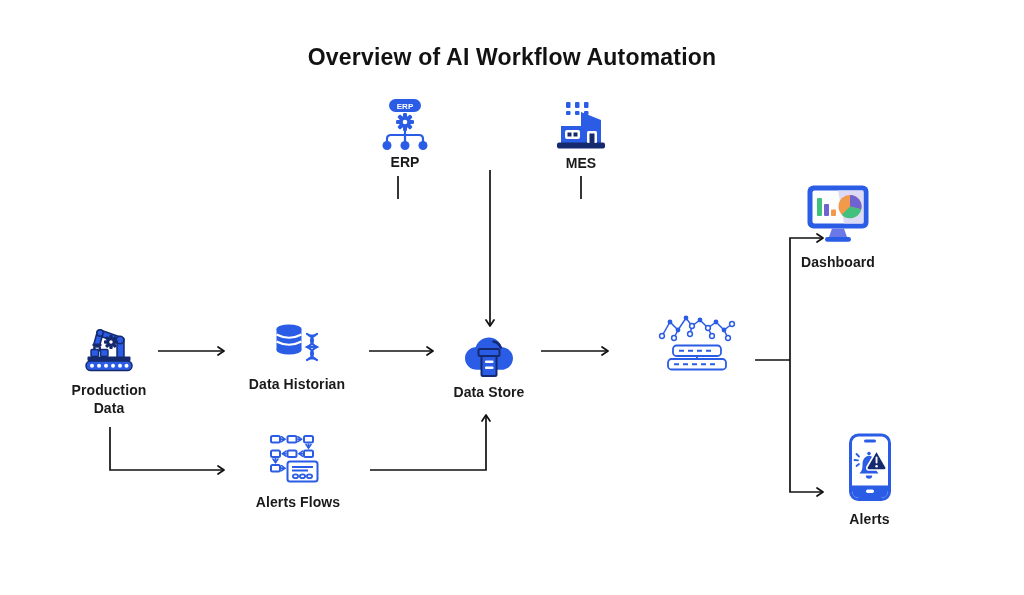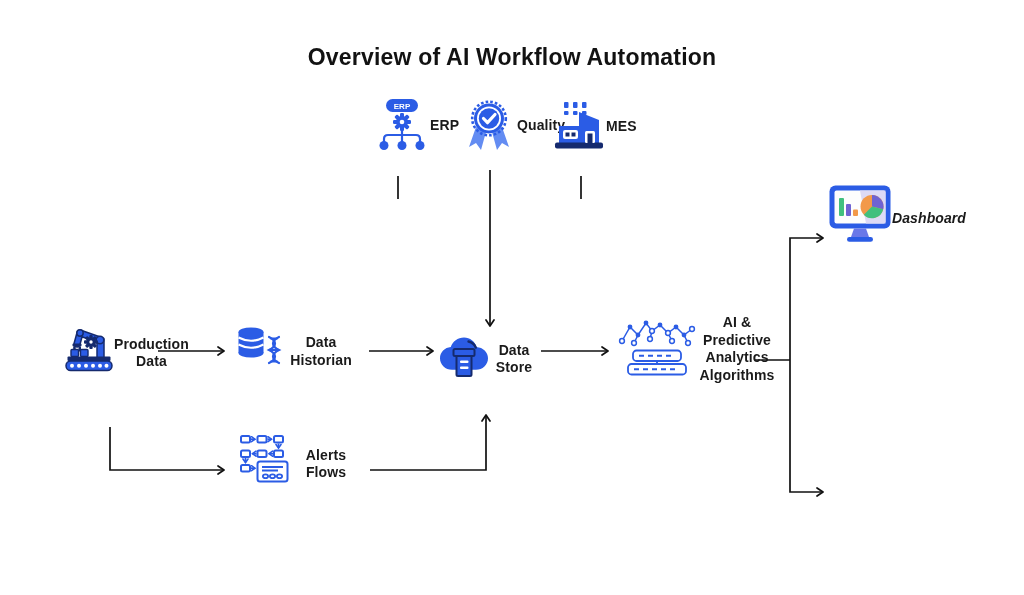--- a/index.html
+++ b/index.html
@@ -5,21 +5,21 @@
   html,body{margin:0;padding:0;background:#ffffff;}
   .canvas{
     position:relative;width:1024px;height:536px;background:#ffffff;
     overflow:hidden;font-family:"Liberation Sans",sans-serif;
   }
   .title{
     position:absolute;top:44px;left:0;width:100%;text-align:center;
     font-size:23px;font-weight:700;color:#121212;letter-spacing:.2px;
   }
   .node{
-    position:absolute;display:flex;flex-direction:row;align-items:center;
+    position:absolute;display:flex;flex-direction:column;align-items:center;
     text-align:center;
   }
   .node .label{
     font-size:14px;font-weight:700;color:#1a1a1a;line-height:1.25;letter-spacing:.1px;
   }
   .icon-wrap{display:block;line-height:0;}
   .connectors{position:absolute;left:0;top:0;pointer-events:none;}
   .conn{stroke:#111111;stroke-width:1.7;fill:none;}
   .mt2{margin-top:2px}.mt4{margin-top:4px}
   .mt8{margin-top:8px}.mt10{margin-top:10px}.mt12{margin-top:12px}
@@ -65,34 +65,20 @@
         <circle cx="10" cy="47.5" r="4.5" fill="#2b5ce5"></circle>
         <circle cx="28" cy="47.5" r="4.5" fill="#2b5ce5"></circle>
         <circle cx="46" cy="47.5" r="4.5" fill="#2b5ce5"></circle>
         <rect x="12" y="1" width="32" height="13" rx="6.5" fill="#2b5ce5"></rect>
         <text x="28" y="10.8" text-anchor="middle" font-size="8" font-weight="bold" fill="#ffffff">ERP</text>
       </svg>
     </span>
     <div class="label mt2">ERP</div>
   </div>
 
-  <div class="node" style="left:461px;top:97px;width:58px;">
-    <span class="icon-wrap">
-      <svg width="56" height="56" viewBox="0 0 56 56">
-        <polygon points="15,30 25,35 20,53 15,46 8,50" fill="#638cf2"></polygon>
-        <polygon points="41,30 31,35 36,53 41,46 48,50" fill="#638cf2"></polygon>
-        <circle cx="28" cy="21.5" r="16.8" fill="none" stroke="#2b5ce5" stroke-width="2.6" stroke-dasharray="2.6 2.1"></circle>
-        <circle cx="28" cy="21.5" r="15" fill="#2b5ce5"></circle>
-        <circle cx="28" cy="21.5" r="12" fill="#ffffff"></circle>
-        <circle cx="28" cy="21.5" r="10.2" fill="#2b5ce5"></circle>
-        <path d="M22.5,21.5 l4,4.2 l7.5,-8.2" stroke="#ffffff" stroke-width="3.2" fill="none" stroke-linecap="round" stroke-linejoin="round"></path>
-      </svg>
-    </span>
-    <div class="label mt2">Quality</div>
-  </div>
 
   <div class="node" style="left:552px;top:99px;width:58px;align-items:center;">
     <span class="icon-wrap">
       <svg width="54" height="54" viewBox="0 0 54 54">
         <g fill="#2b5ce5">
           <rect x="12" y="3" width="4.5" height="6" rx="1"></rect>
             <rect x="12" y="12" width="4.5" height="4" rx="1"></rect>
           <rect x="21" y="3" width="4.5" height="6" rx="1"></rect>
             <rect x="21" y="12" width="4.5" height="4" rx="1"></rect>
           <rect x="30" y="3" width="4.5" height="6" rx="1"></rect>
@@ -239,36 +225,55 @@
           <circle cx="71" cy="26" r="2.4"></circle>
             <circle cx="33" cy="22" r="2.4"></circle>
         </g>
         <rect x="16" y="33.5" width="48" height="10.5" rx="3.5" fill="#ffffff" stroke="#2b5ce5" stroke-width="1.8"></rect>
         <path d="M22,38.8 H27 M31,38.8 H36 M40,38.8 H45 M49,38.8 H54" stroke="#2b5ce5" stroke-width="2"></path>
         <path d="M40,44 V47" stroke="#2b5ce5" stroke-width="1.8"></path>
         <rect x="11" y="47" width="58" height="10.5" rx="3.5" fill="#ffffff" stroke="#2b5ce5" stroke-width="1.8"></rect>
         <path d="M17,52.3 H22 M26,52.3 H31 M35,52.3 H40 M44,52.3 H49 M53,52.3 H58" stroke="#2b5ce5" stroke-width="2"></path>
       </svg>
     </span>
-    <div class="label mt2">AI &amp; Predictive Analytics Algorithms</div>
-  </div>
-
-  <div class="node" style="left:828px;top:184px;width:100px;font-style:italic;">
+  </div>
+
+  <div class="node" style="left:788px;top:184px;width:100px;">
     <span class="icon-wrap">
       <svg width="64" height="60" viewBox="0 0 64 60">
         <rect x="1.5" y="1.5" width="61" height="43" rx="6" fill="#2b5ce5"></rect>
         <rect x="6.5" y="6.5" width="51" height="33" rx="2" fill="#fdfdfd"></rect>
         <polygon points="32,6.5 57.5,6.5 57.5,39.5 38,39.5" fill="#dddaf6"></polygon>
         <rect x="11" y="14" width="5" height="18" rx="1" fill="#41c07e"></rect>
         <rect x="18" y="20" width="5" height="12" rx="1" fill="#6f63d2"></rect>
         <rect x="25" y="25.5" width="5" height="6.5" rx="1" fill="#f2994a"></rect>
         <circle cx="44" cy="22.5" r="11.5" fill="#f2994a"></circle>
         <path d="M44,22.5 L44,11 A11.5,11.5 0 0 1 55.2,25.3 Z" fill="#6f63d2"></path>
         <path d="M44,22.5 L55.2,25.3 A11.5,11.5 0 0 1 35.8,30.8 Z" fill="#41c07e"></path>
         <polygon points="26,44.5 38,44.5 41,53 23,53" fill="#6a78e8"></polygon>
         <rect x="19" y="53" width="26" height="4.8" rx="2.4" fill="#2b5ce5"></rect>
       </svg>
     </span>
     <div class="label mt10">Dashboard</div>
   </div>
 
+  <div class="node" style="left:822px;top:433px;width:95px;">
+    <span class="icon-wrap">
+      <svg width="46" height="70" viewBox="0 0 46 70">
+        <rect x="3.5" y="2" width="39" height="64.5" rx="8" fill="#ffffff" stroke="#2b5ce5" stroke-width="3"></rect>
+        <rect x="17" y="6.5" width="12" height="3" rx="1.5" fill="#2b5ce5"></rect>
+        <path d="M5,52.5 H41 V57.5 Q41,65 33.5,65 H12.5 Q5,65 5,57.5 Z" fill="#2b5ce5"></path>
+        <rect x="19" y="56.5" width="8" height="3.5" rx="1.75" fill="#ffffff"></rect>
+        <g stroke="#2b5ce5" stroke-width="1.8" stroke-linecap="round">
+          <path d="M9.5,21 L12,23.5 M7.5,27 L11,27.3 M9.5,33 L12,31"></path>
+        </g>
+        <circle cx="22" cy="20.5" r="1.8" fill="#2b5ce5"></circle>
+        <path d="M12.5,40.5 c3,-3 3,-6 3,-9 c0,-5.2 2.8,-8.8 6.5,-8.8 c3.7,0 6.5,3.6 6.5,8.8 c0,3 0,6 3,9 z" fill="#2b5ce5"></path>
+        <path d="M18.8,42.5 a3.2,3.2 0 0 0 6.4,0 z" fill="#2b5ce5"></path>
+        <path d="M29.5,17.5 L39,34 a2,2 0 0 1 -1.7,3 H21.7 a2,2 0 0 1 -1.7,-3 Z" fill="#152a6e" stroke="#ffffff" stroke-width="1.6"></path>
+        <rect x="28.6" y="23.5" width="1.9" height="7" rx="0.95" fill="#ffffff"></rect>
+        <circle cx="29.55" cy="33.2" r="1.25" fill="#ffffff"></circle>
+      </svg>
+    </span>
+    <div class="label mt8">Alerts</div>
+  </div>
 
 </div>
 
 </body></html>

